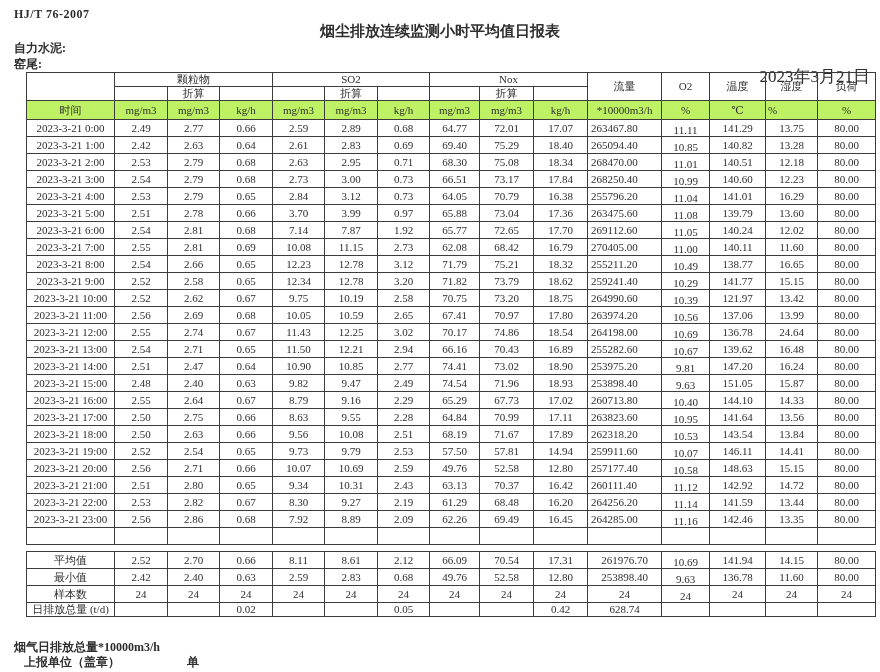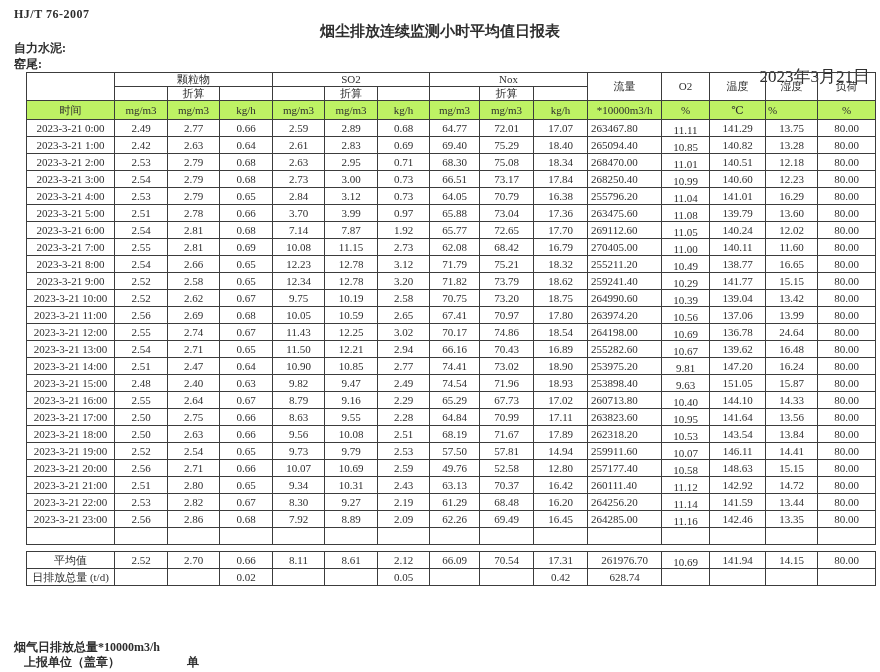--- a/index.html
+++ b/index.html
@@ -287,21 +287,21 @@
           <td>2.62</td>
           <td>0.67</td>
           <td>9.75</td>
           <td>10.19</td>
           <td>2.58</td>
           <td>70.75</td>
           <td>73.20</td>
           <td>18.75</td>
           <td>264990.60</td>
           <td>10.39</td>
-          <td>139.04</td>
+          <td>121.97</td>
           <td>13.42</td>
           <td>80.00</td>
         </tr>
         <tr>
           <td>2023-3-21 11:00</td>
           <td>2.56</td>
           <td>2.69</td>
           <td>0.68</td>
           <td>10.05</td>
           <td>10.59</td>
@@ -569,20 +569,54 @@
           <td>66.09</td>
           <td>70.54</td>
           <td>17.31</td>
           <td>261976.70</td>
           <td>10.69</td>
           <td>141.94</td>
           <td>14.15</td>
           <td>80.00</td>
         </tr>
         <tr>
+          <td>最小值</td>
+          <td>2.42</td>
+          <td>2.40</td>
+          <td>0.63</td>
+          <td>2.59</td>
+          <td>2.83</td>
+          <td>0.68</td>
+          <td>49.76</td>
+          <td>52.58</td>
+          <td>12.80</td>
+          <td>253898.40</td>
+          <td>9.63</td>
+          <td>136.78</td>
+          <td>11.60</td>
+          <td>80.00</td>
+        </tr>
+        <tr>
+          <td>样本数</td>
+          <td>24</td>
+          <td>24</td>
+          <td>24</td>
+          <td>24</td>
+          <td>24</td>
+          <td>24</td>
+          <td>24</td>
+          <td>24</td>
+          <td>24</td>
+          <td>24</td>
+          <td>24</td>
+          <td>24</td>
+          <td>24</td>
+          <td>24</td>
+        </tr>
+        <tr>
           <td>日排放总量 (t/d)</td>
           <td></td>
           <td></td>
           <td>0.02</td>
           <td></td>
           <td></td>
           <td>0.05</td>
           <td></td>
           <td></td>
           <td>0.42</td>

